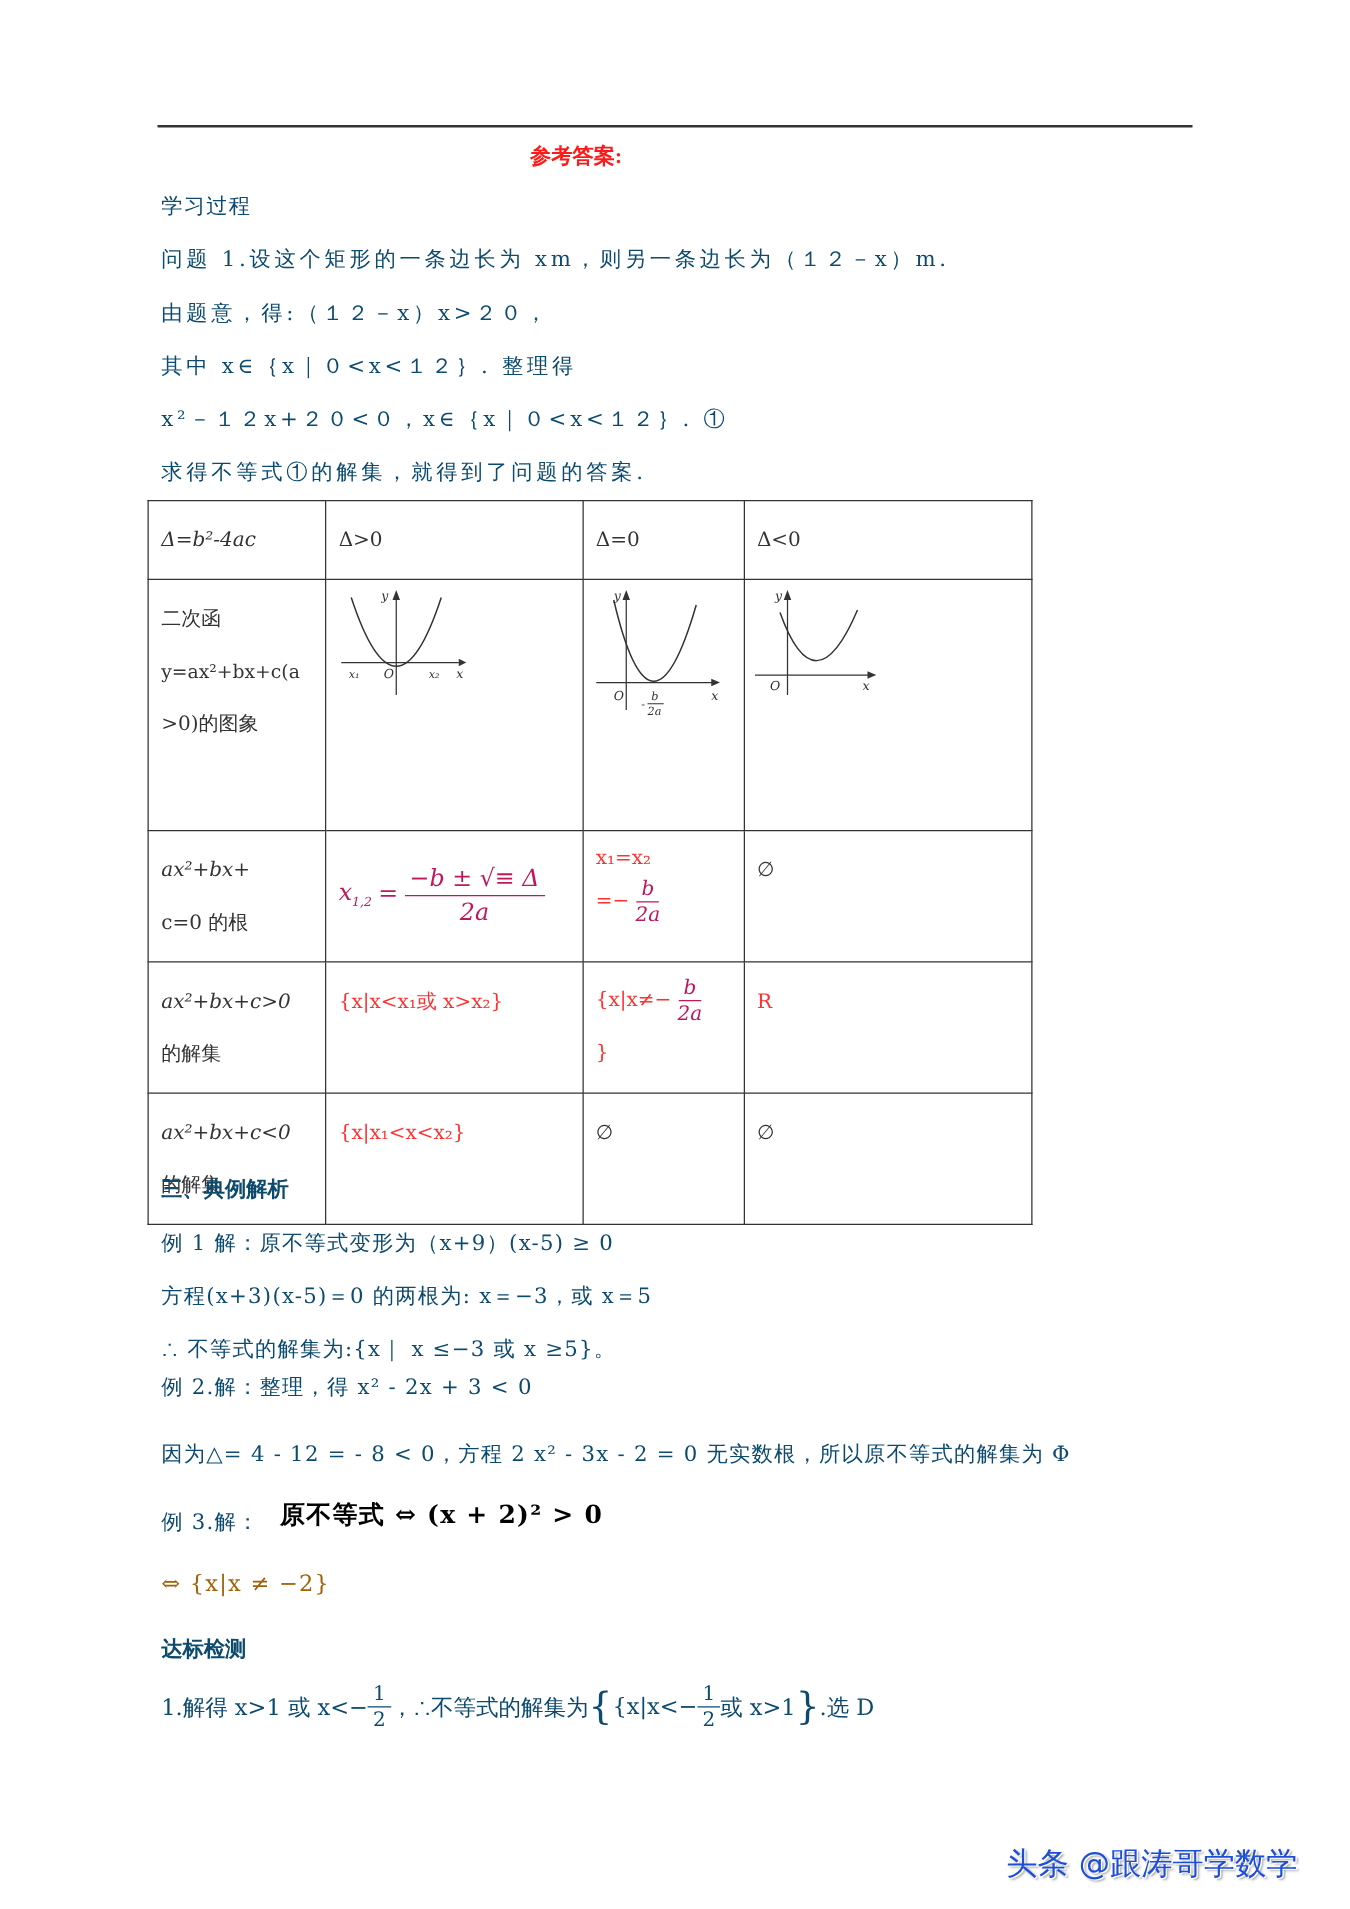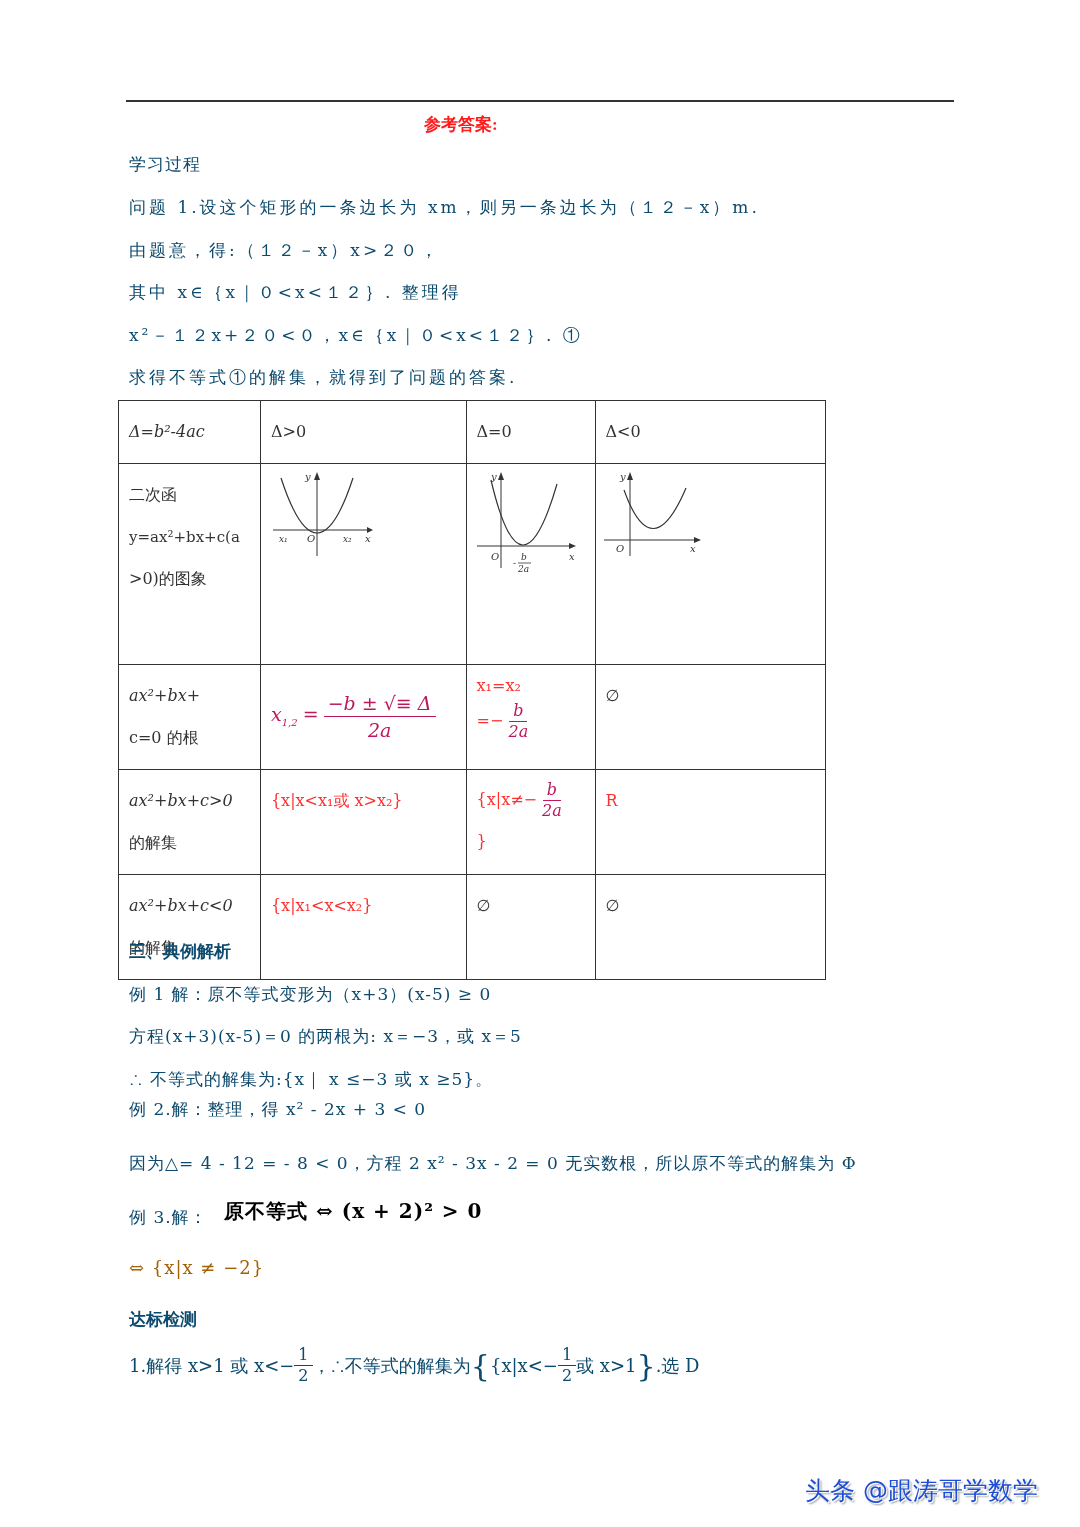--- a/index.html
+++ b/index.html
@@ -151,21 +151,21 @@
       <div>的解集</div>
     </td>
     <td class="red">{x|x₁&lt;x&lt;x₂}</td>
     <td class="black">∅</td>
     <td class="black">∅</td>
   </tr>
 </tbody>
   </table>
 
 <div class="line bold" style="top:940px">三、典例解析</div>
-<div class="line" style="top:983px">例 1 解：原不等式变形为（x+3）(x-5) ≥  0</div>
+<div class="line" style="top:983px">例 1 解：原不等式变形为（x+9）(x-5) ≥  0</div>
 <div class="line" style="top:1025px">方程(x+3)(x-5)＝0 的两根为: x＝−3，或 x＝5</div>
 <div class="line" style="top:1068px">∴  不等式的解集为:{x｜ x ≤−3 或 x ≥5}。</div>
 <div class="line" style="top:1098px">例 2.解：整理，得    x² - 2x + 3 &lt; 0</div>
 <div class="line" style="top:1152px">因为△= 4 - 12 = - 8 &lt; 0，方程 2 x² - 3x  -  2 = 0 无实数根，所以原不等式的解集为 Φ</div>
 
 <div class="line" style="top:1206px">例 3.解：</div>
 <div class="line" style="top:1198px; left:224px; color:#000000; font-size:20px; font-weight:bold">原不等式 ⇔ (x + 2)² &gt; 0</div>
 <div class="line" style="top:1257px; color:#a16207; font-size:18px">⇔ {x|x ≠ −2}</div>
 
 <div class="line bold" style="top:1308px">达标检测</div>

